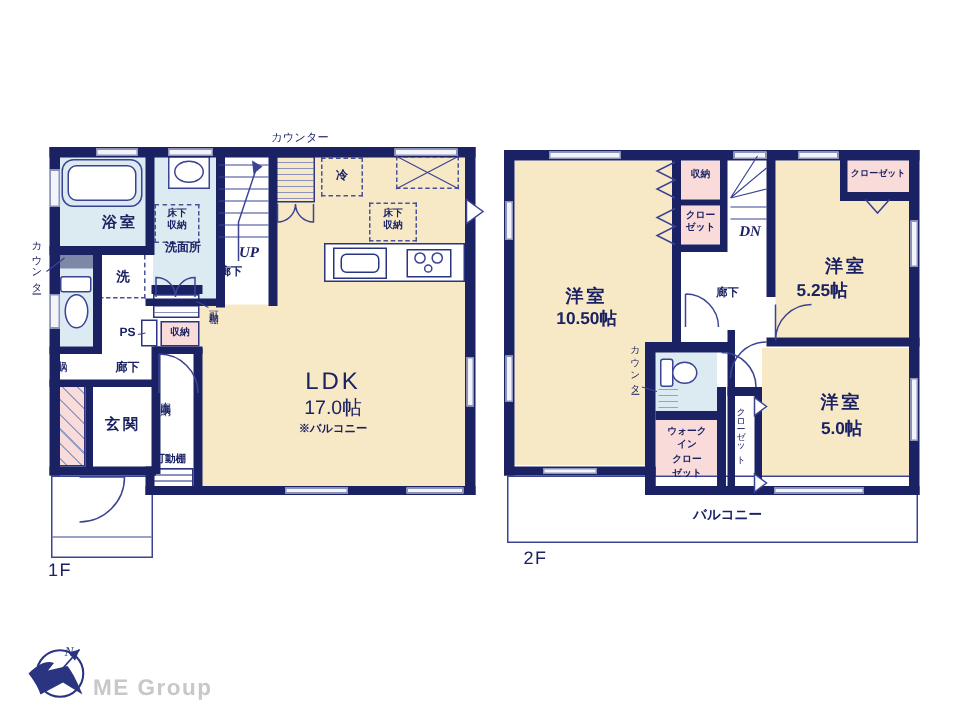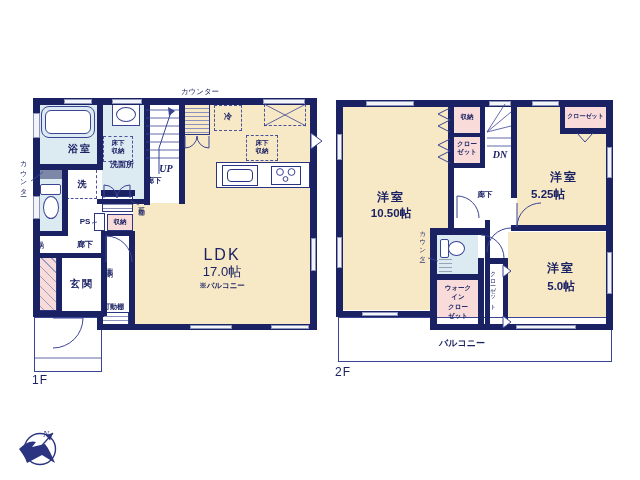--- a/index.html
+++ b/index.html
@@ -231,17 +231,18 @@
   <div class="lbl b" style="left:546px;top:170px;width:36px;font-size:12px;letter-spacing:2px">洋室</div>
   <div class="lbl b" style="left:522px;top:188px;width:52px;font-size:11.5px">5.25帖</div>
   <div class="lbl v" style="left:419px;top:226px;font-size:6.5px">カウンター</div>
   <div class="lbl" style="left:439px;top:283px;width:38px;font-size:6.5px;font-weight:700;line-height:1.45">ウォーク
 イン
 クロー
 ゼット</div>
   <div class="lbl v" style="left:490px;top:267px;font-size:6px">クローゼット</div>
   <div class="lbl b" style="left:543px;top:261px;width:36px;font-size:12px;letter-spacing:2px">洋室</div>
   <div class="lbl b" style="left:539px;top:280px;width:44px;font-size:11.5px">5.0帖</div>
-  <div class="lbl b" style="left:433px;top:338px;width:58px;font-size:9px">バルコニー</div>
-  <div class="lbl" style="left:335px;top:365px;width:30px;font-size:12px;text-align:left;letter-spacing:1px">2F</div>
-
+  <div class="lbl b" style="left:456px;top:338px;width:58px;font-size:9px">バルコニー</div>
+  <div class="lbl" style="left:335px;top:365px;width:30px;font-size:12px;text-align:right;letter-spacing:1px">2F</div>
+
+  <div class="logo-text" style="left:62px;top:450px;font-size:15px">ME Group</div>
 
 </div>
 
 </body></html>

